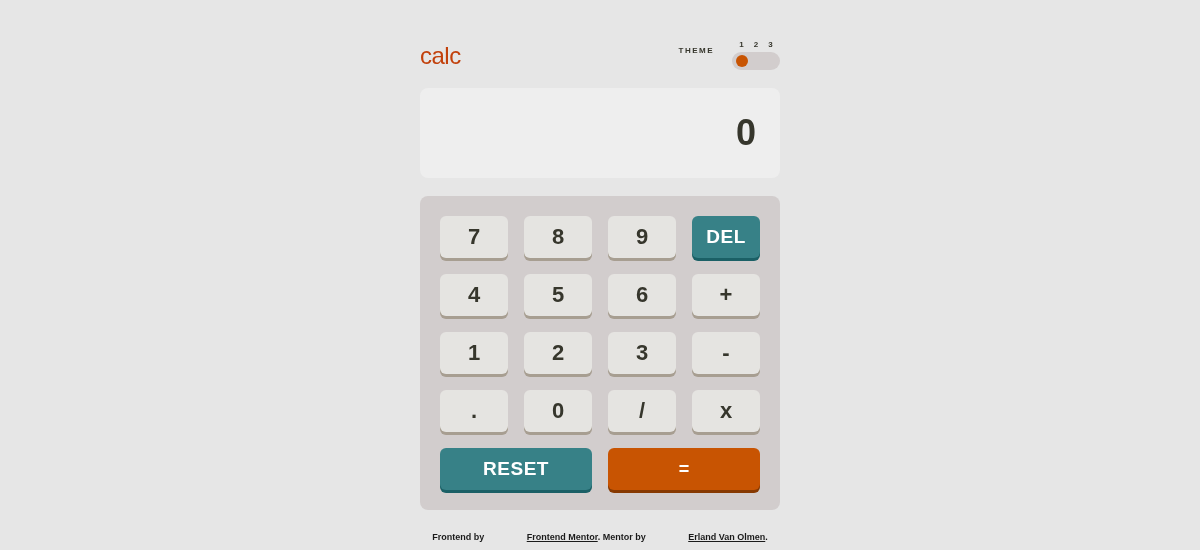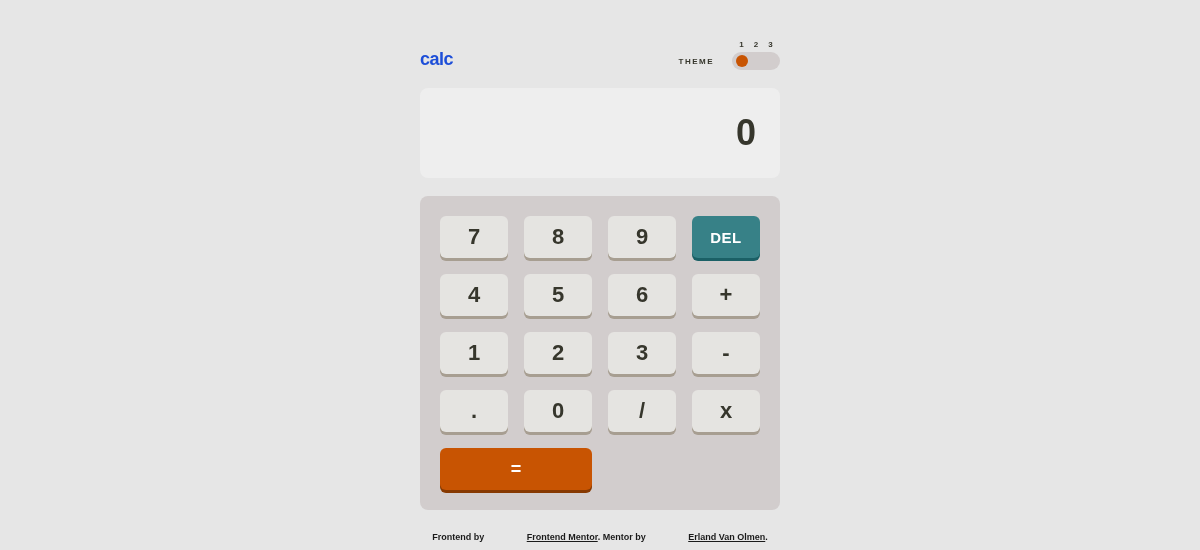--- a/index.html
+++ b/index.html
@@ -16,36 +16,36 @@
       width: 360px;
       margin-top: 40px;
     }
     .top-row {
       display: flex;
       justify-content: space-between;
       align-items: flex-end;
       margin-bottom: 18px;
     }
     .logo {
-      font-weight: 700;
-      font-size: 18px;
-      color: #1d4ed8;
+      font-weight: 400;
+      font-size: 24px;
+      color: #c2410c;
       letter-spacing: -0.5px;
     }
     .theme-area {
       display: flex;
       align-items: flex-end;
       gap: 18px;
     }
     .theme-label {
       font-size: 8px;
       font-weight: 700;
       letter-spacing: 1.5px;
       color: #36362c;
-      margin-bottom: 4px;
+      margin-bottom: 15px;
     }
     .theme-switch-wrap {
       display: flex;
       flex-direction: column;
       align-items: center;
     }
     .theme-numbers {
       display: flex;
       gap: 10px;
       font-size: 8px;
@@ -101,21 +101,21 @@
       cursor: pointer;
       height: 42px;
       font-size: 22px;
       background: #e5e4e1;
       color: #36362c;
       box-shadow: 0 3px 0 #a79e91;
     }
     .key.func {
       background: #378187;
       color: #ffffff;
-      font-size: 15px;
+      font-size: 19px;
       letter-spacing: 0.5px;
       box-shadow: 0 3px 0 #1b6066;
     }
     .key.wide {
       grid-column: span 2;
     }
     .key.equals {
       background: #c85402;
       color: #ffffff;
       font-size: 18px;
@@ -173,19 +173,20 @@
     <button class="key">1</button>
     <button class="key">2</button>
     <button class="key">3</button>
     <button class="key">-</button>
 
     <button class="key">.</button>
     <button class="key">0</button>
     <button class="key">/</button>
     <button class="key">x</button>
 
+    <button class="key func wide">RESET</button>
     <button class="key equals wide">=</button>
   </div>
 </div>
 
 <div class="attribution">
   <span>Frontend by </span><span class="link">Frontend Mentor</span><span>. Mentor by </span><span class="link">Erland Van Olmen</span><span>.</span>
 </div>
 
 </body></html>

